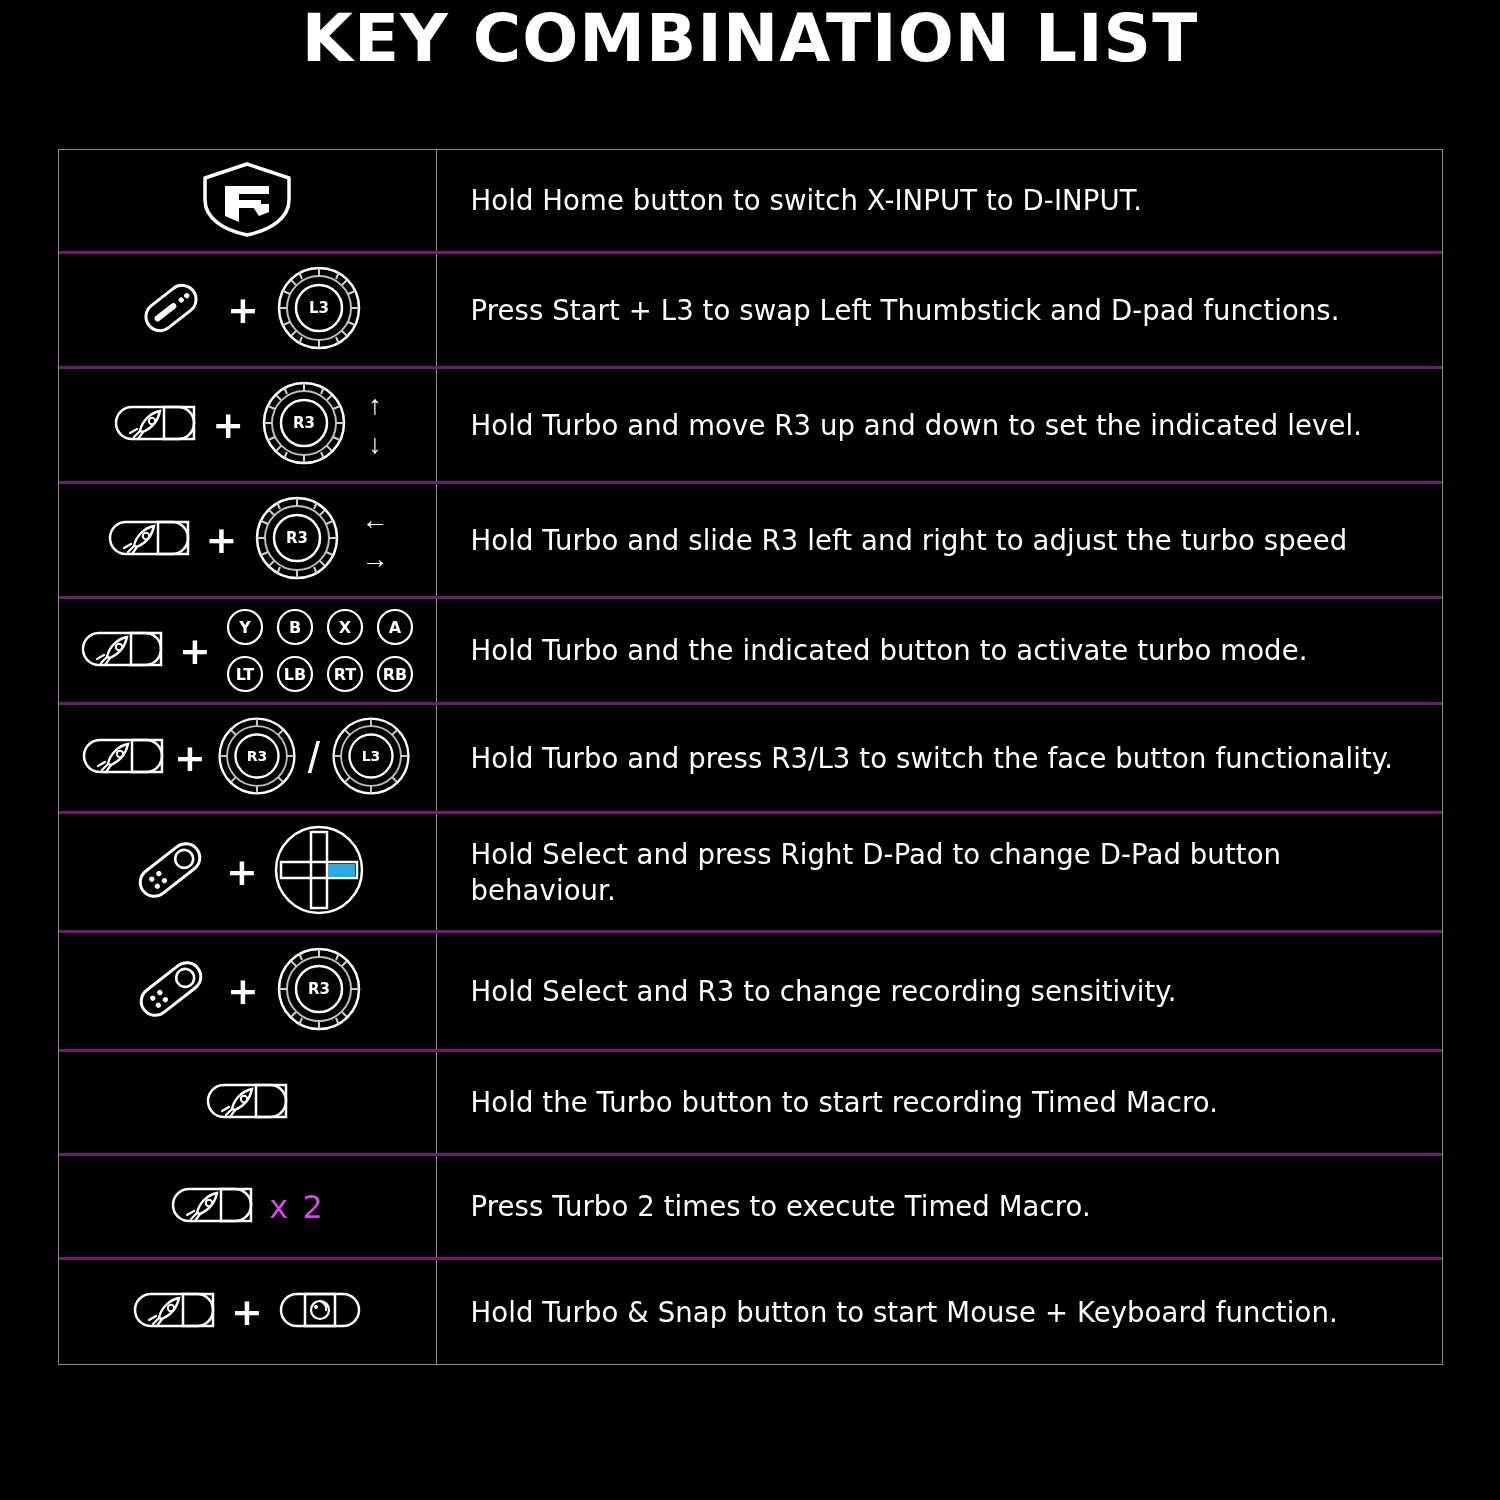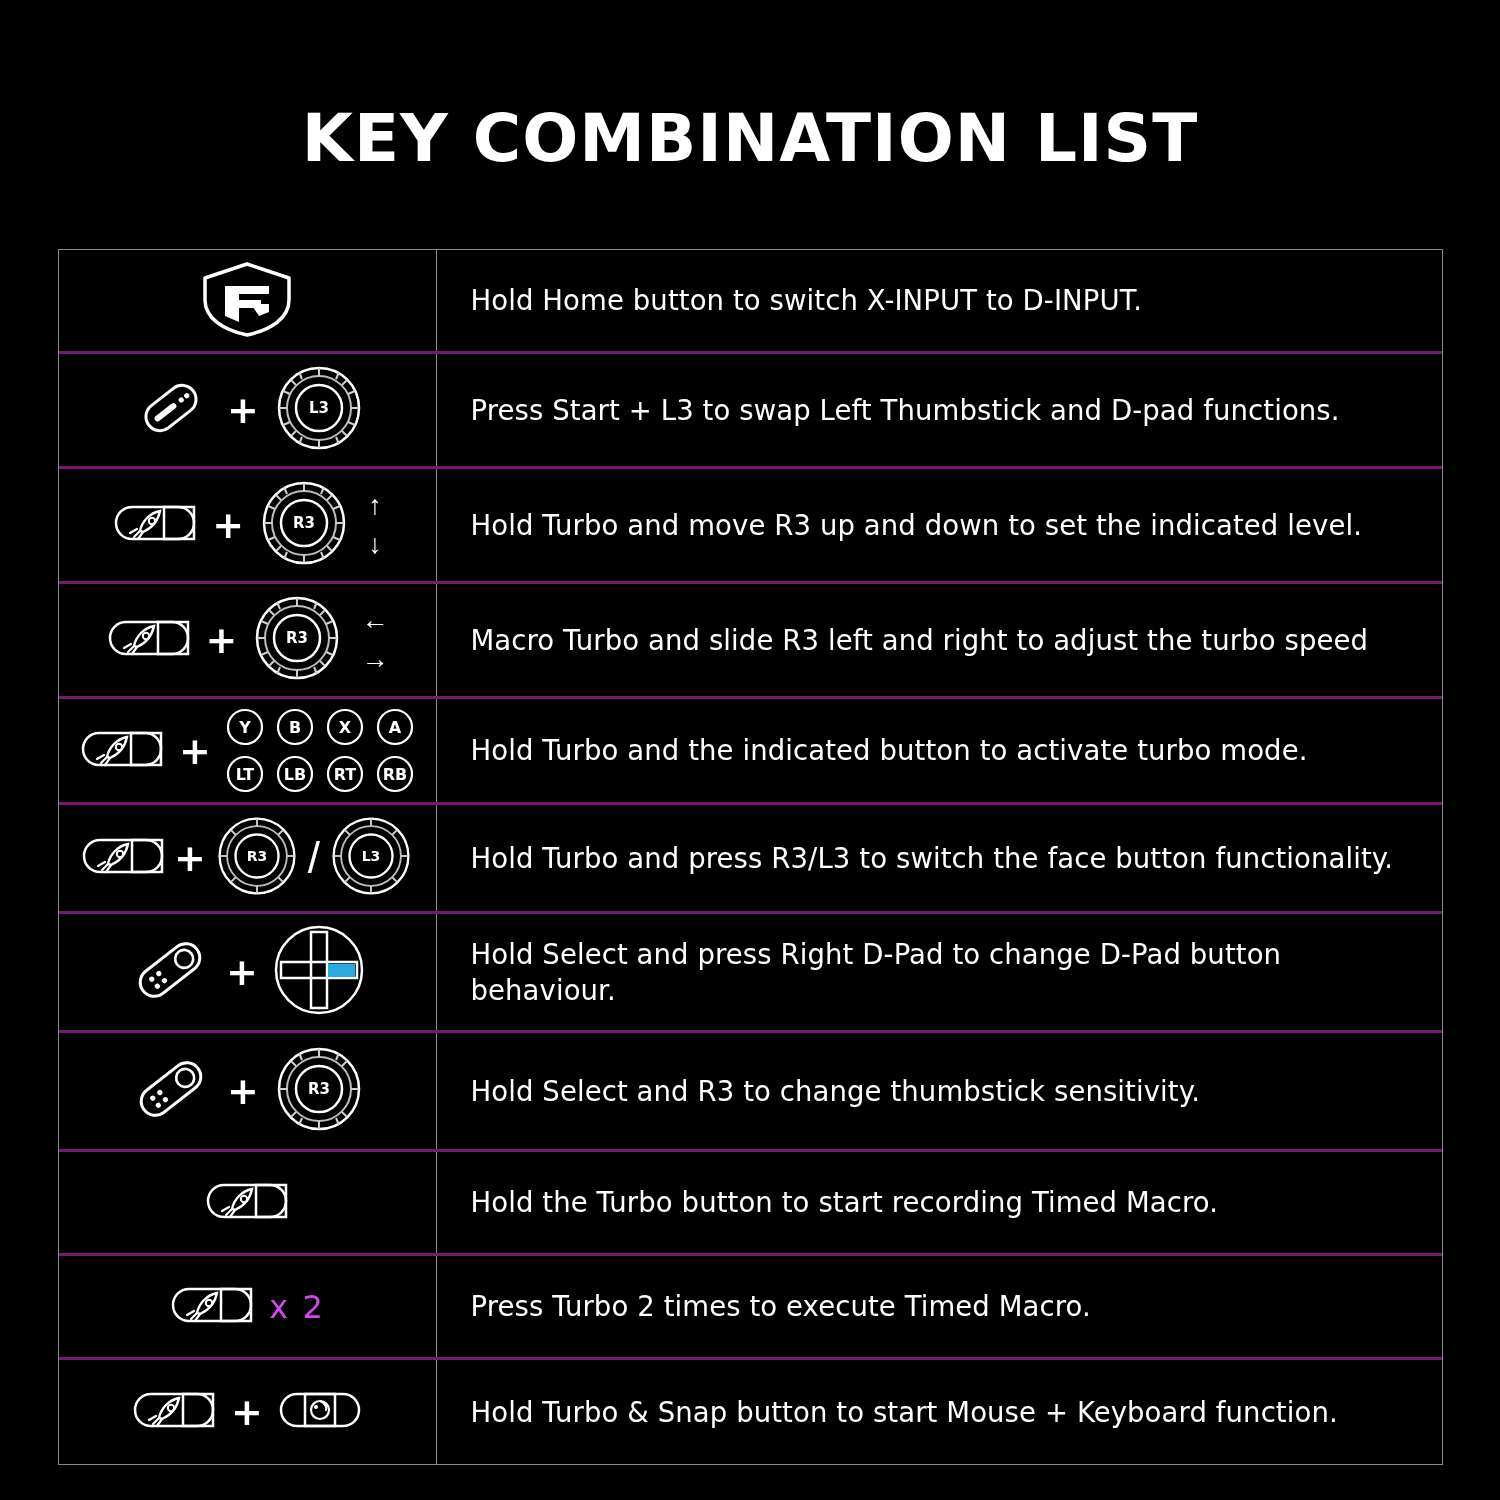--- a/index.html
+++ b/index.html
@@ -18,21 +18,20 @@
     position: relative;
     width: 1500px;
     height: 1500px;
     background: #000000;
   }
   .title {
     text-align: center;
     font-size: 66px;
     font-weight: bold;
     letter-spacing: 1px;
-    padding-top: 100px;
     margin: 0;
     color: #ffffff;
     font-family: "DejaVu Sans", sans-serif;
   }
   .table {
     margin: 72px auto 0 auto;
     width: 1385px;
     border: 1px solid #8a8a8a;
     border-collapse: collapse;
     box-sizing: border-box;
@@ -280,21 +279,21 @@
               </g>
               <text class="stick-label" x="46" y="51" text-anchor="middle">R3</text>
             </svg>
           </span>
           <span class="arrow-col">
             <span class="arrow">←</span>
             <span class="arrow">→</span>
           </span>
         </div>
       </div>
-      <div class="cell-text">Macro Turbo and slide R3 left and right to adjust the turbo speed</div>
+      <div class="cell-text">Hold Turbo and slide R3 left and right to adjust the turbo speed</div>
     </div>
 
     <div class="row">
       <div class="cell-icons">
         <div class="icon-group">
           <span>
             <svg width="86" height="56" viewBox="0 0 86 56">
               <rect x="4" y="12" width="78" height="32" rx="16" ry="16" fill="none" stroke="#ffffff" stroke-width="2.5"></rect>
               <rect x="52" y="12" width="30" height="32" fill="none" stroke="#ffffff" stroke-width="2.5"></rect>
               <path d="M28 36 C30 26 38 18 48 16 C46 26 40 33 31 37 Z" fill="none" stroke="#ffffff" stroke-width="2.4"></path>
@@ -463,21 +462,21 @@
                 <line x1="26" y1="10" x2="29" y2="17"></line>
                   <line x1="63" y1="75" x2="66" y2="82"></line>
                 <line x1="66" y1="10" x2="63" y2="17"></line>
                   <line x1="29" y1="75" x2="26" y2="82"></line>
               </g>
               <text class="stick-label" x="46" y="51" text-anchor="middle">R3</text>
             </svg>
           </span>
         </div>
       </div>
-      <div class="cell-text">Hold Select and R3 to change thumbstick sensitivity.</div>
+      <div class="cell-text">Hold Select and R3 to change recording sensitivity.</div>
     </div>
 
     <div class="row">
       <div class="cell-icons">
         <div class="icon-group">
           <span>
             <svg width="86" height="56" viewBox="0 0 86 56">
               <rect x="4" y="12" width="78" height="32" rx="16" ry="16" fill="none" stroke="#ffffff" stroke-width="2.5"></rect>
               <rect x="52" y="12" width="30" height="32" fill="none" stroke="#ffffff" stroke-width="2.5"></rect>
               <path d="M28 36 C30 26 38 18 48 16 C46 26 40 33 31 37 Z" fill="none" stroke="#ffffff" stroke-width="2.4"></path>

